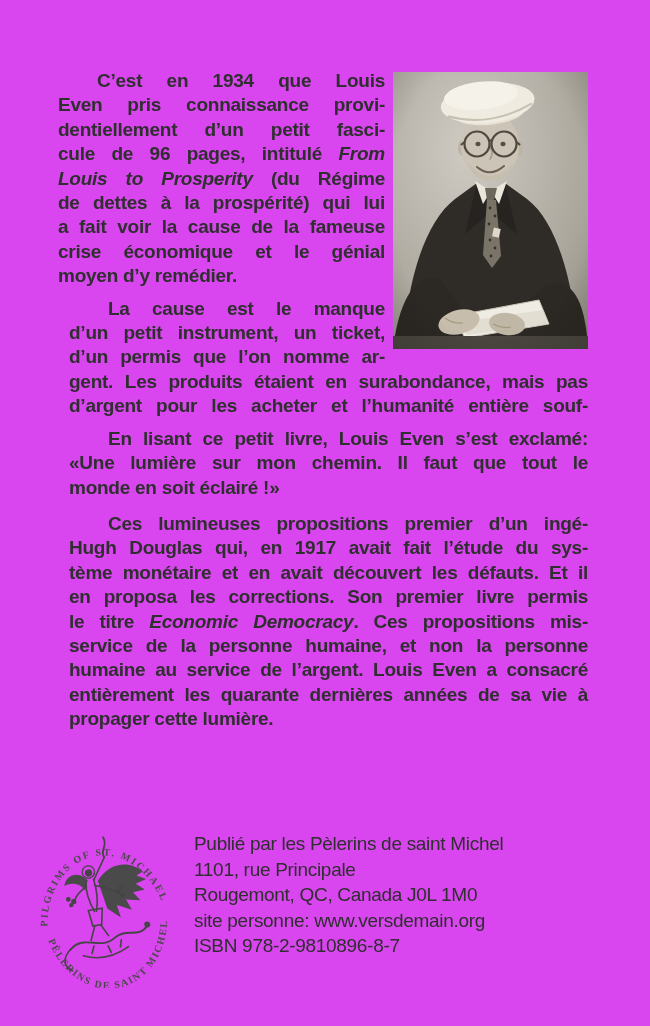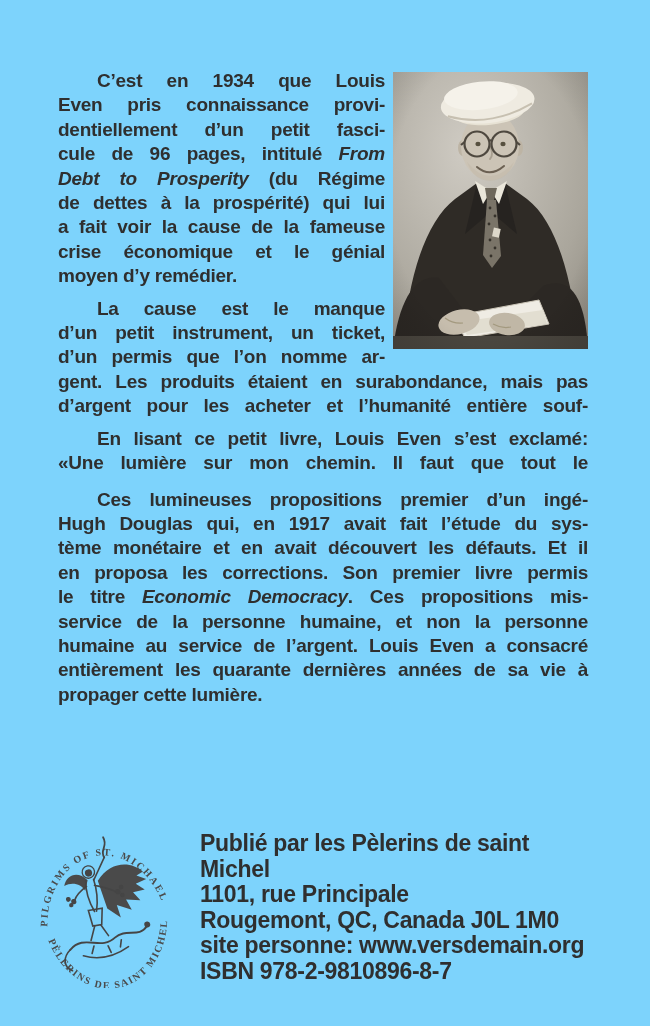--- a/index.html
+++ b/index.html
@@ -1,63 +1,63 @@
 <!DOCTYPE html>
 <html><head>
 <meta charset="utf-8">
 <style>
   html, body { margin: 0; padding: 0; background: #e8e8e8; }
   #page {
     position: relative;
     width: 650px;
     height: 1026px;
     margin: 0 auto;
-    background: #7dd3fc;
+    background: #d946ef;
     overflow: hidden;
     font-family: "Liberation Sans", "DejaVu Sans", sans-serif;
     color: #2f2f2f;
   }
   
   #body-text {
     position: absolute;
     left: 58px;
     top: 69px;
     width: 530px;
     font-weight: 700;
     font-size: 19px;
     line-height: 24.4px;
     letter-spacing: -0.25px;
   }
   .para { margin: 0; }
-  .para + .para { margin-top: 8px; }
+  .para + .para { margin-top: 8px; margin-left: 11px; }
   .para.gap-lg { margin-top: 12px; }
   .ln {
     text-align: justify;
     text-align-last: justify;
     white-space: nowrap;
   }
   .ln.last { text-align-last: left; }
   .ln.indent { padding-left: 39px; }
   .ln i { }
   
   #photo {
     float: right;
     width: 195px;
     height: 277px;
     margin: 3px 0 14px 8px;
   }
   #photo svg { display: block; width: 100%; height: 100%; }
   
   #colophon {
     position: absolute;
-    left: 200px;
+    left: 194px;
     top: 831px;
     width: 400px;
-    font-weight: 700;
-    font-size: 23px;
+    font-weight: 400;
+    font-size: 19px;
     line-height: 25.6px;
     letter-spacing: -0.3px;
   }
   
   #seal {
     position: absolute;
     left: 36px;
     top: 826px;
     width: 136px;
     height: 162px;
@@ -150,36 +150,37 @@
         <rect x="0" y="264" width="195" height="13" fill="#4a463f"></rect>
         <rect x="0" y="0" width="195" height="277" fill="url(#vig)"></rect>
       </svg>
     </div>
 
   <div class="para">
         <div class="ln indent">C’est en 1934 que Louis</div>
         <div class="ln">Even pris connaissance provi-</div>
         <div class="ln">dentiellement d’un petit fasci-</div>
         <div class="ln">cule de 96 pages, intitulé <i>From</i></div>
-        <div class="ln"><i>Debt to Prosperity</i> (du Régime</div>
+        <div class="ln"><i>Louis to Prosperity</i> (du Régime</div>
         <div class="ln">de dettes à la prospérité) qui lui</div>
         <div class="ln">a fait voir la cause de la fameuse</div>
         <div class="ln">crise économique et le génial</div>
         <div class="ln last">moyen d’y remédier.</div>
       </div>
       <div class="para">
         <div class="ln indent">La cause est le manque</div>
         <div class="ln">d’un petit instrument, un ticket,</div>
         <div class="ln">d’un permis que l’on nomme ar-</div>
         <div class="ln">gent. Les produits étaient en surabondance, mais pas</div>
         <div class="ln">d’argent pour les acheter et l’humanité entière souf-</div>
       </div>
       <div class="para">
         <div class="ln indent">En lisant ce petit livre, Louis Even s’est exclamé:</div>
         <div class="ln">«Une lumière sur mon chemin. Il faut que tout le</div>
+        <div class="ln last">monde en soit éclairé !»</div>
       </div>
       <div class="para gap-lg">
         <div class="ln indent">Ces lumineuses propositions premier d’un ingé-</div>
         <div class="ln">Hugh Douglas qui, en 1917 avait fait l’étude du sys-</div>
         <div class="ln">tème monétaire et en avait découvert les défauts. Et il</div>
         <div class="ln">en proposa les corrections. Son premier livre permis</div>
         <div class="ln">le titre <i>Economic Democracy</i>. Ces propositions mis-</div>
         <div class="ln">service de la personne humaine, et non la personne</div>
         <div class="ln">humaine au service de l’argent. Louis Even a consacré</div>
         <div class="ln">entièrement les quarante dernières années de sa vie à</div>

